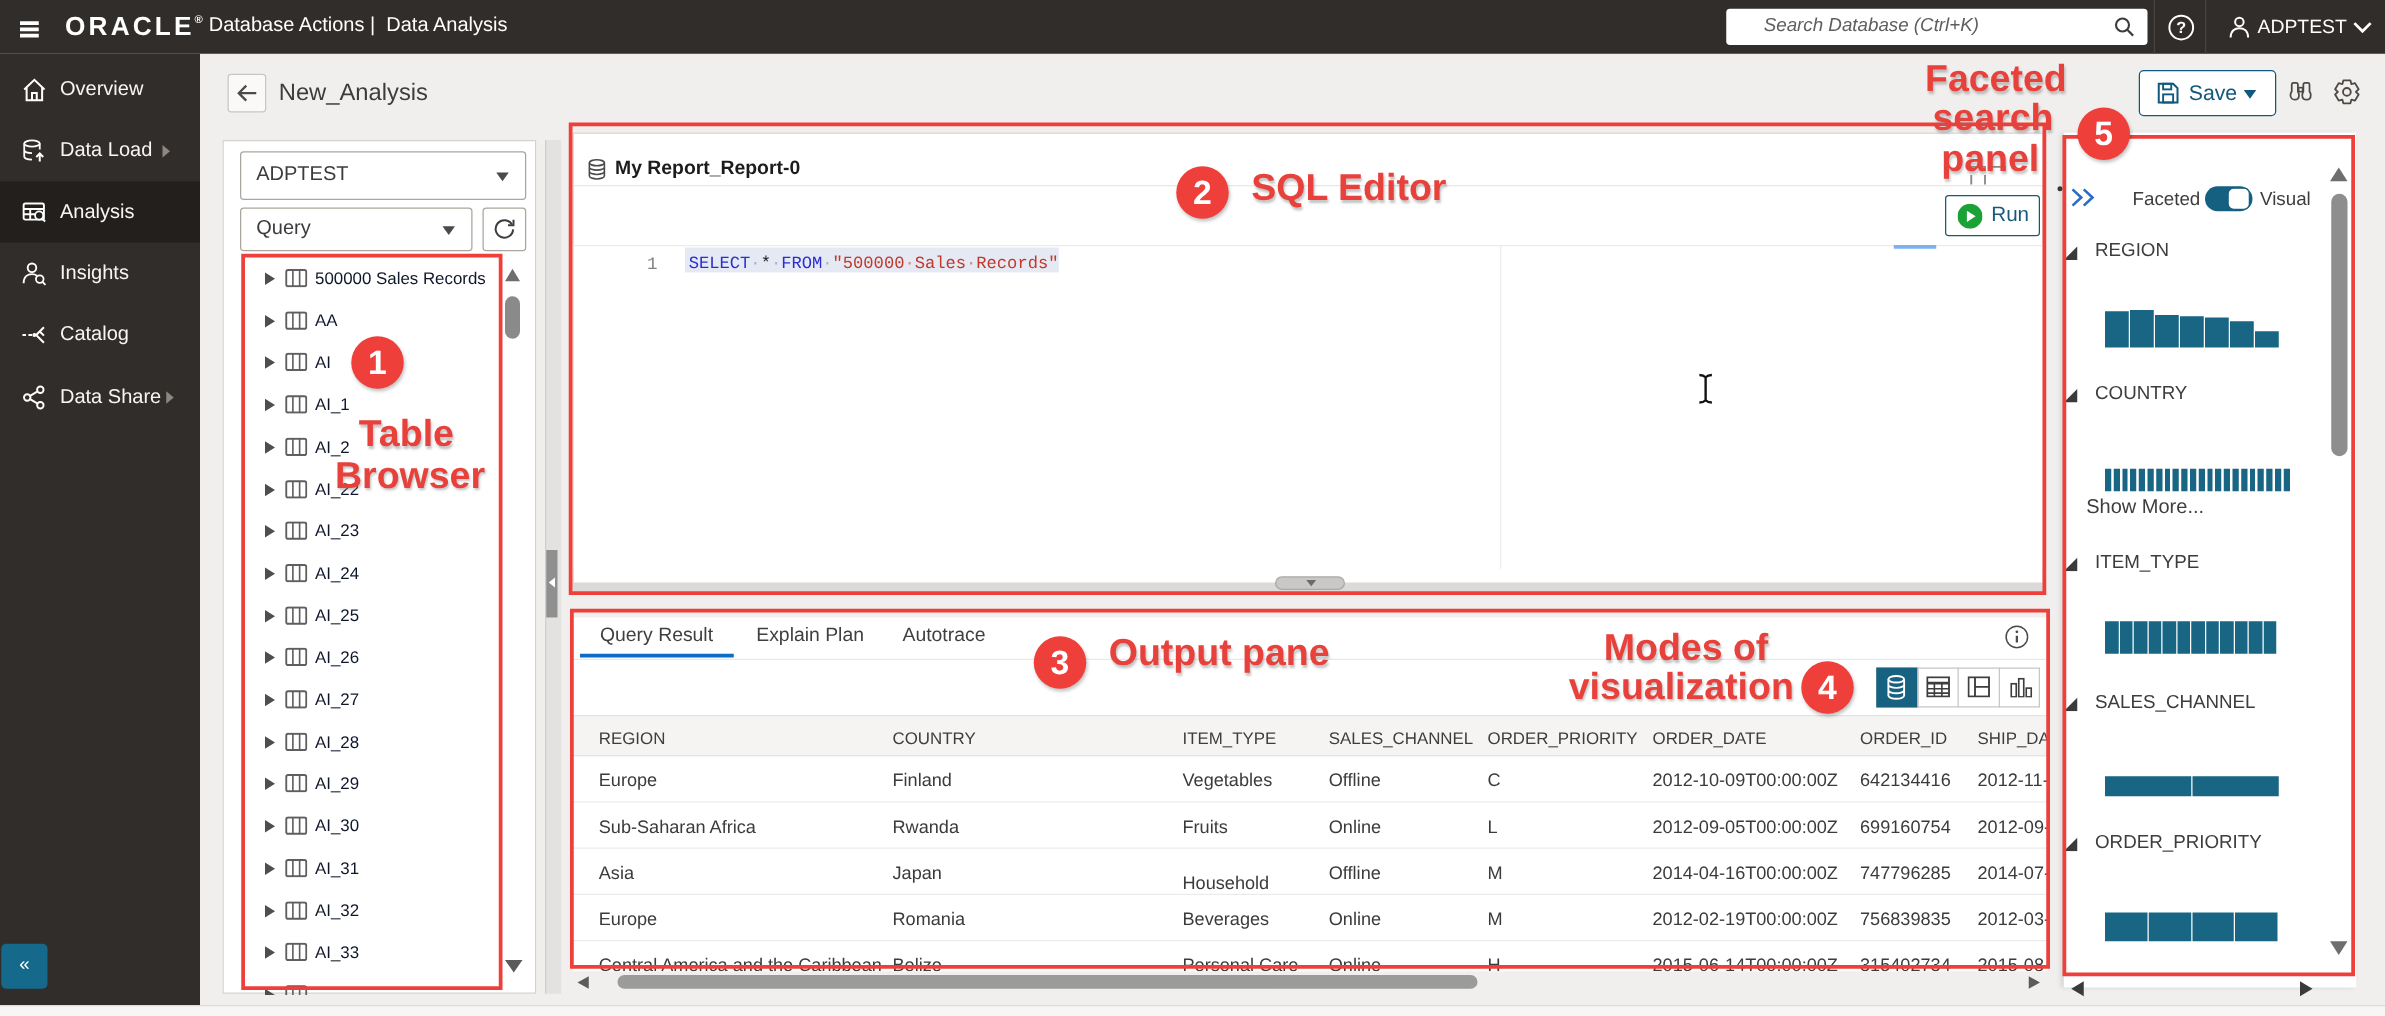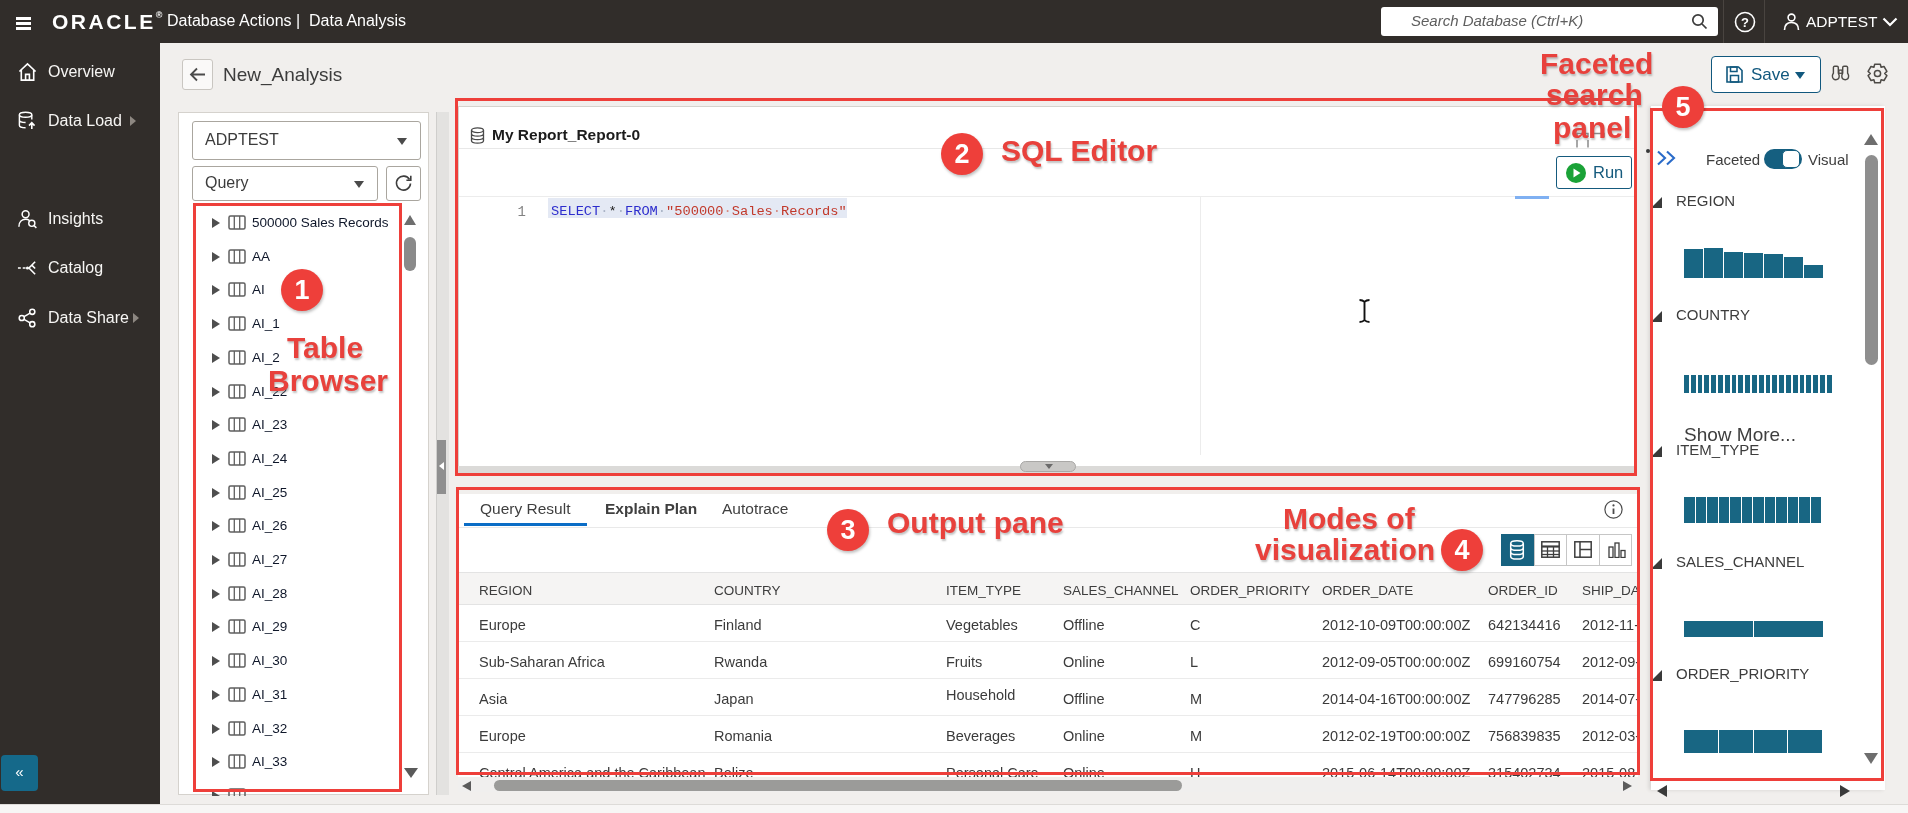--- a/index.html
+++ b/index.html
@@ -79,20 +79,31 @@
     </div>
   <div class="navitem" style="top:96px;">
     <svg class="ic" viewBox="0 0 22 22">
         <ellipse cx="9" cy="4.5" rx="6.5" ry="2.6" fill="none" stroke="#fff" stroke-width="1.5"></ellipse>
         <path d="M2.5 4.5 V15.5 C2.5 17 5.4 18.1 9 18.1 M15.5 4.5 V9.5 M2.5 10 C2.5 11.5 5.4 12.6 9 12.6" fill="none" stroke="#fff" stroke-width="1.5"></path>
         <path d="M15.5 19.5 V13 M12.6 15.8 L15.5 12.8 L18.4 15.8" fill="none" stroke="#fff" stroke-width="1.7"></path>
       </svg>
     <span class="lbl">Data Load</span>
       <span class="navchev" style="left:130px;top:20px;"></span>
     </div>
+  <div class="navitem navactive" style="top:145px;">
+    <svg class="ic" viewBox="0 0 22 22">
+        <rect x="2" y="3.5" width="17" height="13.5" rx="1.5" fill="none" stroke="#fff" stroke-width="1.6"></rect>
+        <line x1="2" y1="8" x2="19" y2="8" stroke="#fff" stroke-width="1.6"></line>
+        <line x1="2" y1="12.5" x2="12" y2="12.5" stroke="#fff" stroke-width="1.6"></line>
+        <line x1="7.5" y1="8" x2="7.5" y2="17" stroke="#fff" stroke-width="1.6"></line>
+        <circle cx="15" cy="13.5" r="3.4" fill="#231f1d" stroke="#fff" stroke-width="1.5"></circle>
+        <line x1="17.5" y1="16" x2="20" y2="18.5" stroke="#fff" stroke-width="1.7"></line>
+      </svg>
+    <span class="lbl">Analysis</span>
+    </div>
   <div class="navitem" style="top:243px;">
     <svg class="ic" viewBox="0 0 22 22">
         <line x1="1" y1="11" x2="4" y2="11" stroke="#fff" stroke-width="1.7"></line>
         <line x1="6" y1="11" x2="9" y2="11" stroke="#fff" stroke-width="1.7"></line>
         <circle cx="11" cy="11" r="1.7" fill="#fff"></circle>
         <path d="M12.5 11 L19 4.5 M12.5 11 L19 17.5 M15.5 8 L19 11.5" fill="none" stroke="#fff" stroke-width="1.7"></path>
       </svg>
     <span class="lbl">Catalog</span>
     </div>
   <div class="navitem" style="top:194px;">
@@ -373,21 +384,21 @@
       <path d="M2.5 2 C5 2 6.3 2.6 7.5 3.8 C8.7 2.6 10 2 12.5 2 M7.5 3.8 V22.2 M2.5 24 C5 24 6.3 23.4 7.5 22.2 C8.7 23.4 10 24 12.5 24" fill="none" stroke="#111" stroke-width="1.9"></path>
     </svg>
 
   <div class="abs" style="left:458px;top:466px;width:1177px;height:8px;background:#dbdad8;"></div>
   <div class="abs" style="left:1020px;top:461px;width:56px;height:11px;background:#c9c8c6;border-radius:6px;border:1px solid #a9a8a6;box-sizing:border-box;"></div>
   <div class="abs" style="left:1045px;top:464px;width:0;height:0;border-top:5px solid #6b6b6b;border-left:4.5px solid transparent;border-right:4.5px solid transparent;"></div>
 
   <div class="abs" style="left:458px;top:494px;width:1180px;height:283px;background:#fff;"></div>
   <div class="abs" style="left:458px;top:527px;width:1180px;height:1px;background:#e9e9e9;"></div>
   <div class="abs" style="left:480px;top:500px;font-size:15.5px;color:#3f3f3f;">Query Result</div>
-  <div class="abs" style="left:605px;top:500px;font-size:15.5px;color:#3f3f3f;font-weight:bold;">Explain Plan</div>
+  <div class="abs" style="left:605px;top:500px;font-size:15.5px;color:#3f3f3f;">Explain Plan</div>
   <div class="abs" style="left:722px;top:500px;font-size:15.5px;color:#3f3f3f;">Autotrace</div>
   <div class="abs" style="left:464px;top:523px;width:123px;height:3px;background:#0b6dc6;"></div>
 
   <svg class="abs" style="left:1604px;top:500px;" width="19" height="19" viewBox="0 0 19 19">
       <circle cx="9.5" cy="9.5" r="8.6" fill="none" stroke="#4a4a4a" stroke-width="1.2"></circle>
       <line x1="9.5" y1="8.5" x2="9.5" y2="14" stroke="#4a4a4a" stroke-width="1.8"></line>
       <circle cx="9.5" cy="5.4" r="1.1" fill="#4a4a4a"></circle>
     </svg>
 
   <div class="abs" style="left:1501px;top:534px;width:131px;height:32px;border:1px solid #c6c6c6;box-sizing:border-box;background:#fff;"></div>
@@ -446,21 +457,21 @@
         <span class="rcell" style="left:488px;top:12px;">Fruits</span>
         <span class="rcell" style="left:605px;top:12px;">Online</span>
         <span class="rcell" style="left:732px;top:12px;">L</span>
         <span class="rcell" style="left:864px;top:12px;">2012-09-05T00:00:00Z</span>
         <span class="rcell" style="left:1030px;top:12px;">699160754</span>
         <span class="rcell" style="left:1124px;top:12px;">2012-09-1</span>
       </div>
       <div style="position:absolute;left:0;top:74px;width:1180px;height:37px;border-bottom:1px solid #ebebeb;box-sizing:border-box;">
         <span class="rcell" style="left:21px;top:12px;">Asia</span>
         <span class="rcell" style="left:256px;top:12px;">Japan</span>
-        <span class="rcell" style="left:488px;top:8px;">Household</span>
+        <span class="rcell" style="left:488px;top:20px;">Household</span>
         <span class="rcell" style="left:605px;top:12px;">Offline</span>
         <span class="rcell" style="left:732px;top:12px;">M</span>
         <span class="rcell" style="left:864px;top:12px;">2014-04-16T00:00:00Z</span>
         <span class="rcell" style="left:1030px;top:12px;">747796285</span>
         <span class="rcell" style="left:1124px;top:12px;">2014-07-2</span>
       </div>
       <div style="position:absolute;left:0;top:111px;width:1180px;height:37px;border-bottom:1px solid #ebebeb;box-sizing:border-box;">
         <span class="rcell" style="left:21px;top:12px;">Europe</span>
         <span class="rcell" style="left:256px;top:12px;">Romania</span>
         <span class="rcell" style="left:488px;top:12px;">Beverages</span>
@@ -538,21 +549,21 @@
       <div class="bar" style="left:114.6px;top:269.0px;width:4.9px;height:18px;"></div>
       <div class="bar" style="left:121.4px;top:269.0px;width:4.9px;height:18px;"></div>
       <div class="bar" style="left:128.2px;top:269.0px;width:4.9px;height:18px;"></div>
       <div class="bar" style="left:135.0px;top:269.0px;width:4.9px;height:18px;"></div>
       <div class="bar" style="left:141.8px;top:269.0px;width:4.9px;height:18px;"></div>
       <div class="bar" style="left:148.6px;top:269.0px;width:4.9px;height:18px;"></div>
       <div class="bar" style="left:155.4px;top:269.0px;width:4.9px;height:18px;"></div>
       <div class="bar" style="left:162.2px;top:269.0px;width:4.9px;height:18px;"></div>
       <div class="bar" style="left:169.0px;top:269.0px;width:4.9px;height:18px;"></div>
       <div class="bar" style="left:175.8px;top:269.0px;width:4.9px;height:18px;"></div>
-      <span style="position:absolute;left:33px;top:291px;font-size:19px;color:#3e3e3e;margin-top:27px;">Show More...</span>
+      <span style="position:absolute;left:18px;top:291px;font-size:16px;color:#3e3e3e;">Show More...</span>
       <div class="bar" style="left:33.0px;top:391.0px;width:10.5px;height:26px;"></div>
       <div class="bar" style="left:44.5px;top:391.0px;width:10.5px;height:26px;"></div>
       <div class="bar" style="left:56.0px;top:391.0px;width:10.5px;height:26px;"></div>
       <div class="bar" style="left:67.5px;top:391.0px;width:10.5px;height:26px;"></div>
       <div class="bar" style="left:79.0px;top:391.0px;width:10.5px;height:26px;"></div>
       <div class="bar" style="left:90.5px;top:391.0px;width:10.5px;height:26px;"></div>
       <div class="bar" style="left:102.0px;top:391.0px;width:10.5px;height:26px;"></div>
       <div class="bar" style="left:113.5px;top:391.0px;width:10.5px;height:26px;"></div>
       <div class="bar" style="left:125.0px;top:391.0px;width:10.5px;height:26px;"></div>
       <div class="bar" style="left:136.5px;top:391.0px;width:10.5px;height:26px;"></div>

